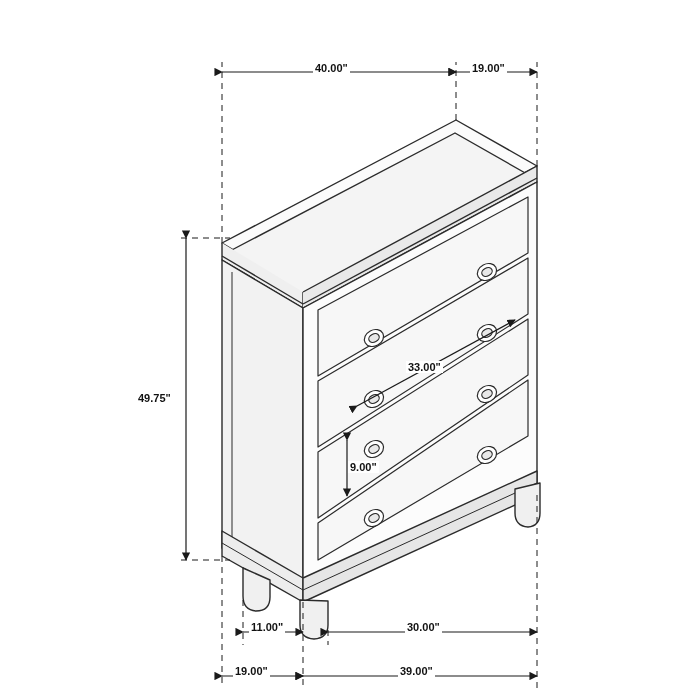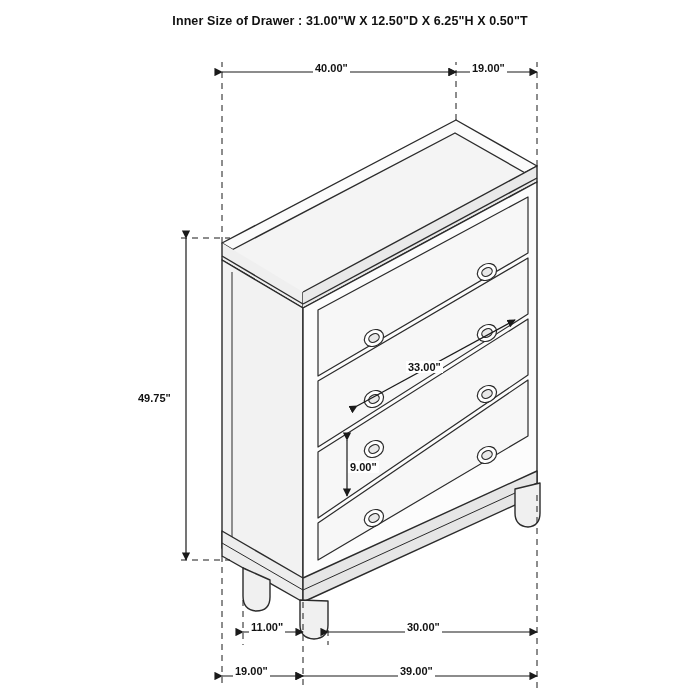--- a/index.html
+++ b/index.html
@@ -44,21 +44,20 @@
     background: #ffffff;
     padding: 0 2px;
     white-space: nowrap;
   }
 </style>
 </head>
 <body>
 
 <div id="page">
 
-  <div id="title">Inner Size of Drawer : 31.00"W X 12.50"D X 6.25"H X 0.50"T</div>
 
   <svg id="canvas" viewBox="0 0 700 700">
     <defs>
       <marker id="arrEnd" viewBox="0 0 10 10" refX="9" refY="5" markerWidth="7" markerHeight="7" orient="auto-start-reverse">
         <path d="M 0 0 L 10 5 L 0 10 z" fill="#1a1a1a"></path>
       </marker>
       <marker id="arrStart" viewBox="0 0 10 10" refX="1" refY="5" markerWidth="7" markerHeight="7" orient="auto-start-reverse">
         <path d="M 10 0 L 0 5 L 10 10 z" fill="#1a1a1a"></path>
       </marker>
     </defs>

